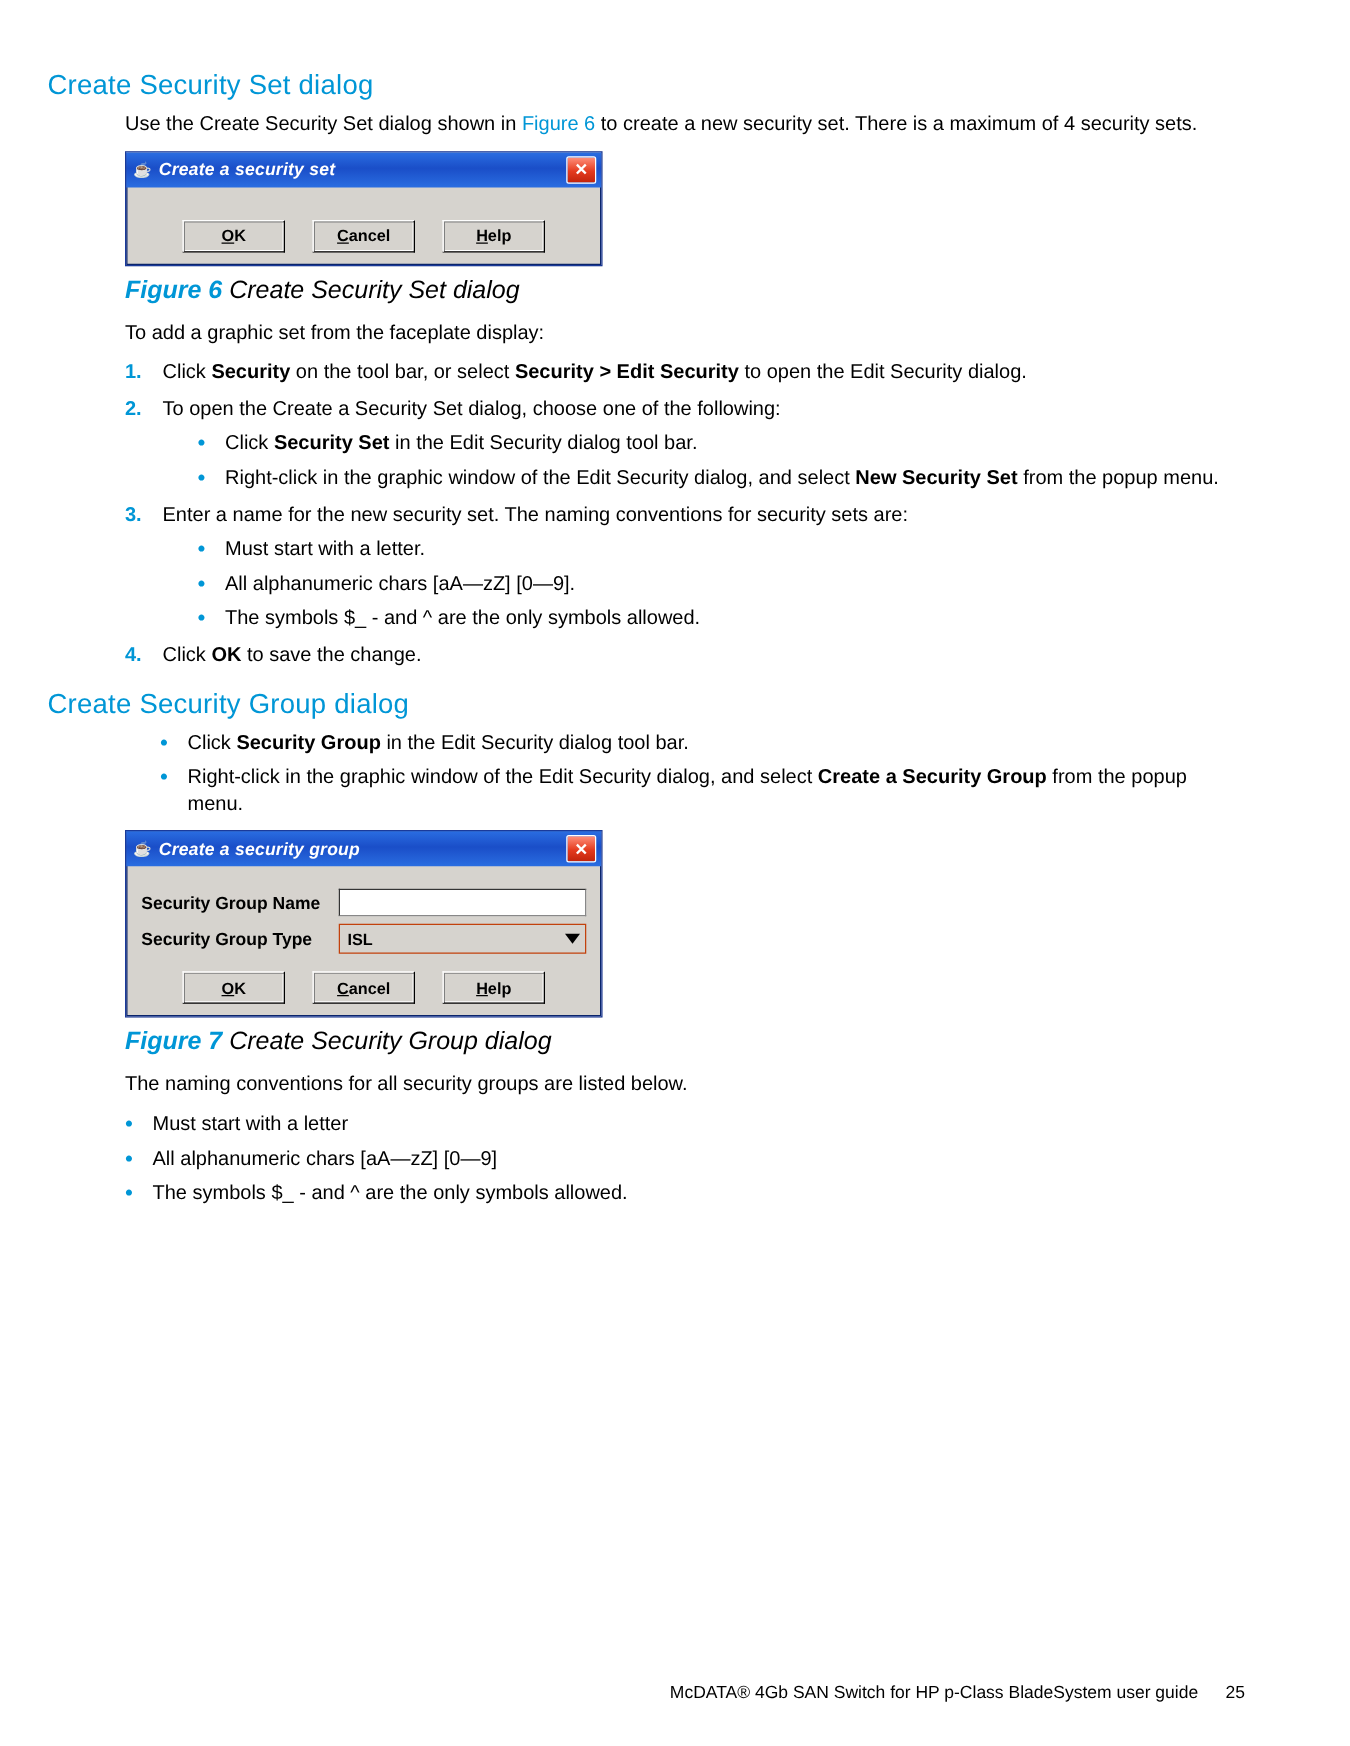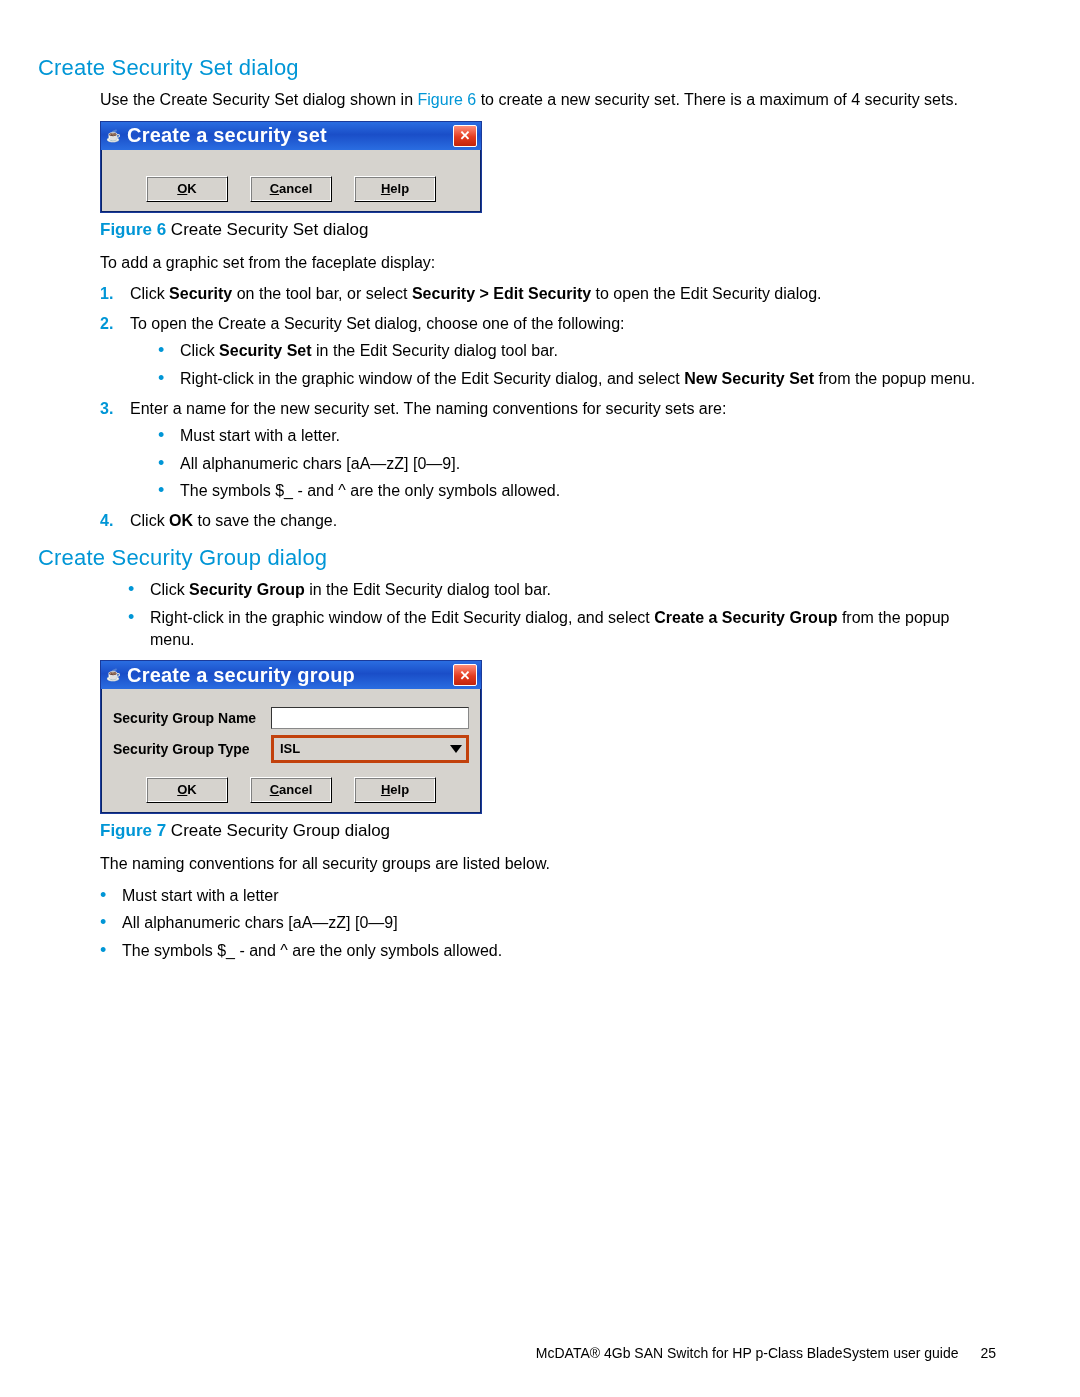--- a/index.html
+++ b/index.html
@@ -27,21 +27,22 @@
     letter-spacing: 0.2px;
   }
   .body-block {
     margin-left: 62px;
     font-size: 16px;
     line-height: 1.35;
   }
   .body-block p { margin: 6px 12px 10px 0; }
   .figcaption {
     margin: 12px 0 10px 0;
-    font-size: 17px;
+    font-size: 20px;
+    font-style: italic;
   }
   .fignum { color: #0096d6; font-weight: 600; }
   a.figlink { color: #0096d6; text-decoration: none; }
   ol.steps {
     list-style: none;
     padding-left: 0;
     margin: 6px 0 14px 0;
   }
   ol.steps > li {
     position: relative;
@@ -94,22 +95,23 @@
   }
   .dlg-titlebar .java-icon {
     width: 14px; height: 14px;
     display: inline-flex; align-items: center; justify-content: center;
     color: #ffe9b0; font-size: 12px;
   }
   .dlg-title {
     flex: 1;
     color: #fff;
     font-weight: 700;
-    font-size: 20px;
+    font-size: 14px;
     letter-spacing: 0.2px;
+    font-style: italic;
   }
   .dlg-close {
     width: 22px; height: 20px;
     background: linear-gradient(to bottom, #ff8f7a, #e43b1f 55%, #c2240c);
     border: 1px solid #fff;
     border-radius: 2px;
     display: flex; align-items: center; justify-content: center;
     color: #fff;
     font-weight: 700;
     font-size: 13px;
@@ -133,21 +135,21 @@
   .form-input {
     flex: 1;
     height: 20px;
     background: #fff;
     border: 1px inset #888;
   }
   .form-select {
     flex: 1;
     height: 22px;
     background: #d6d3ce;
-    border: 3px solid #c2410c;
+    border: 1px solid #c2410c;
     display: flex;
     align-items: center;
     justify-content: space-between;
     padding: 0 4px 0 6px;
     font-size: 13px;
     font-weight: 700;
   }
   .form-select .arrow {
     width: 0; height: 0;
     border-left: 6px solid transparent;

